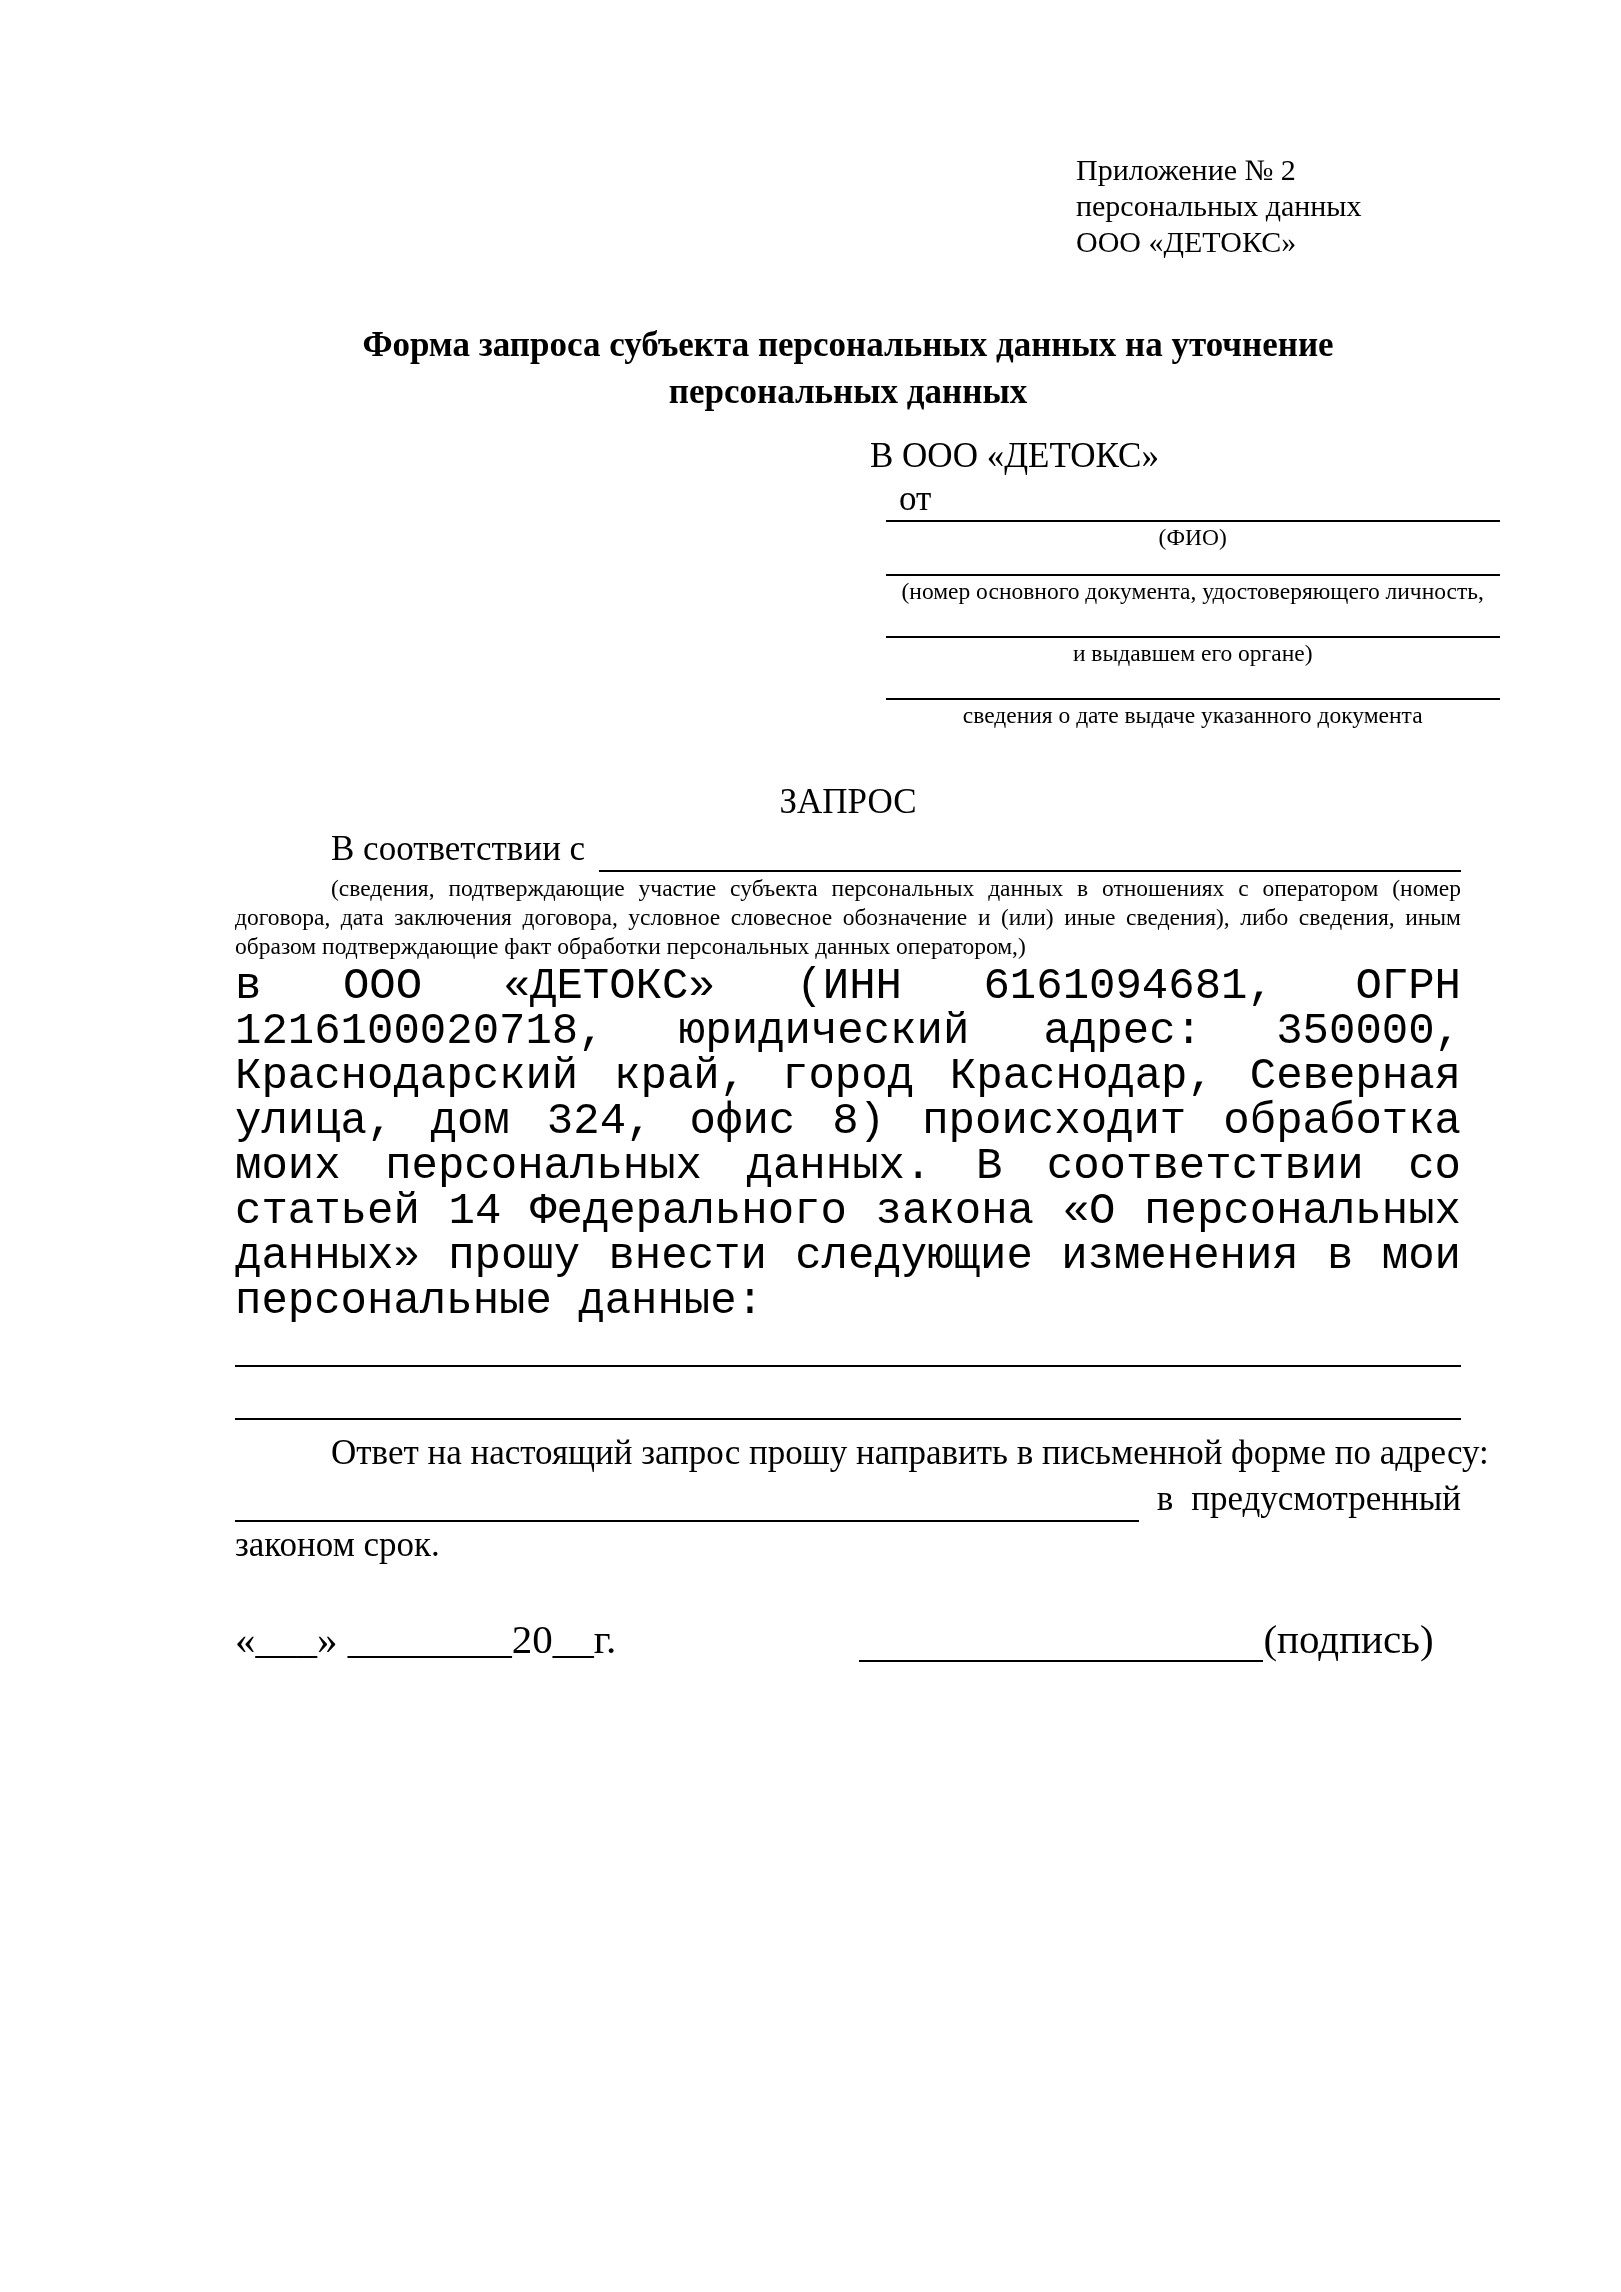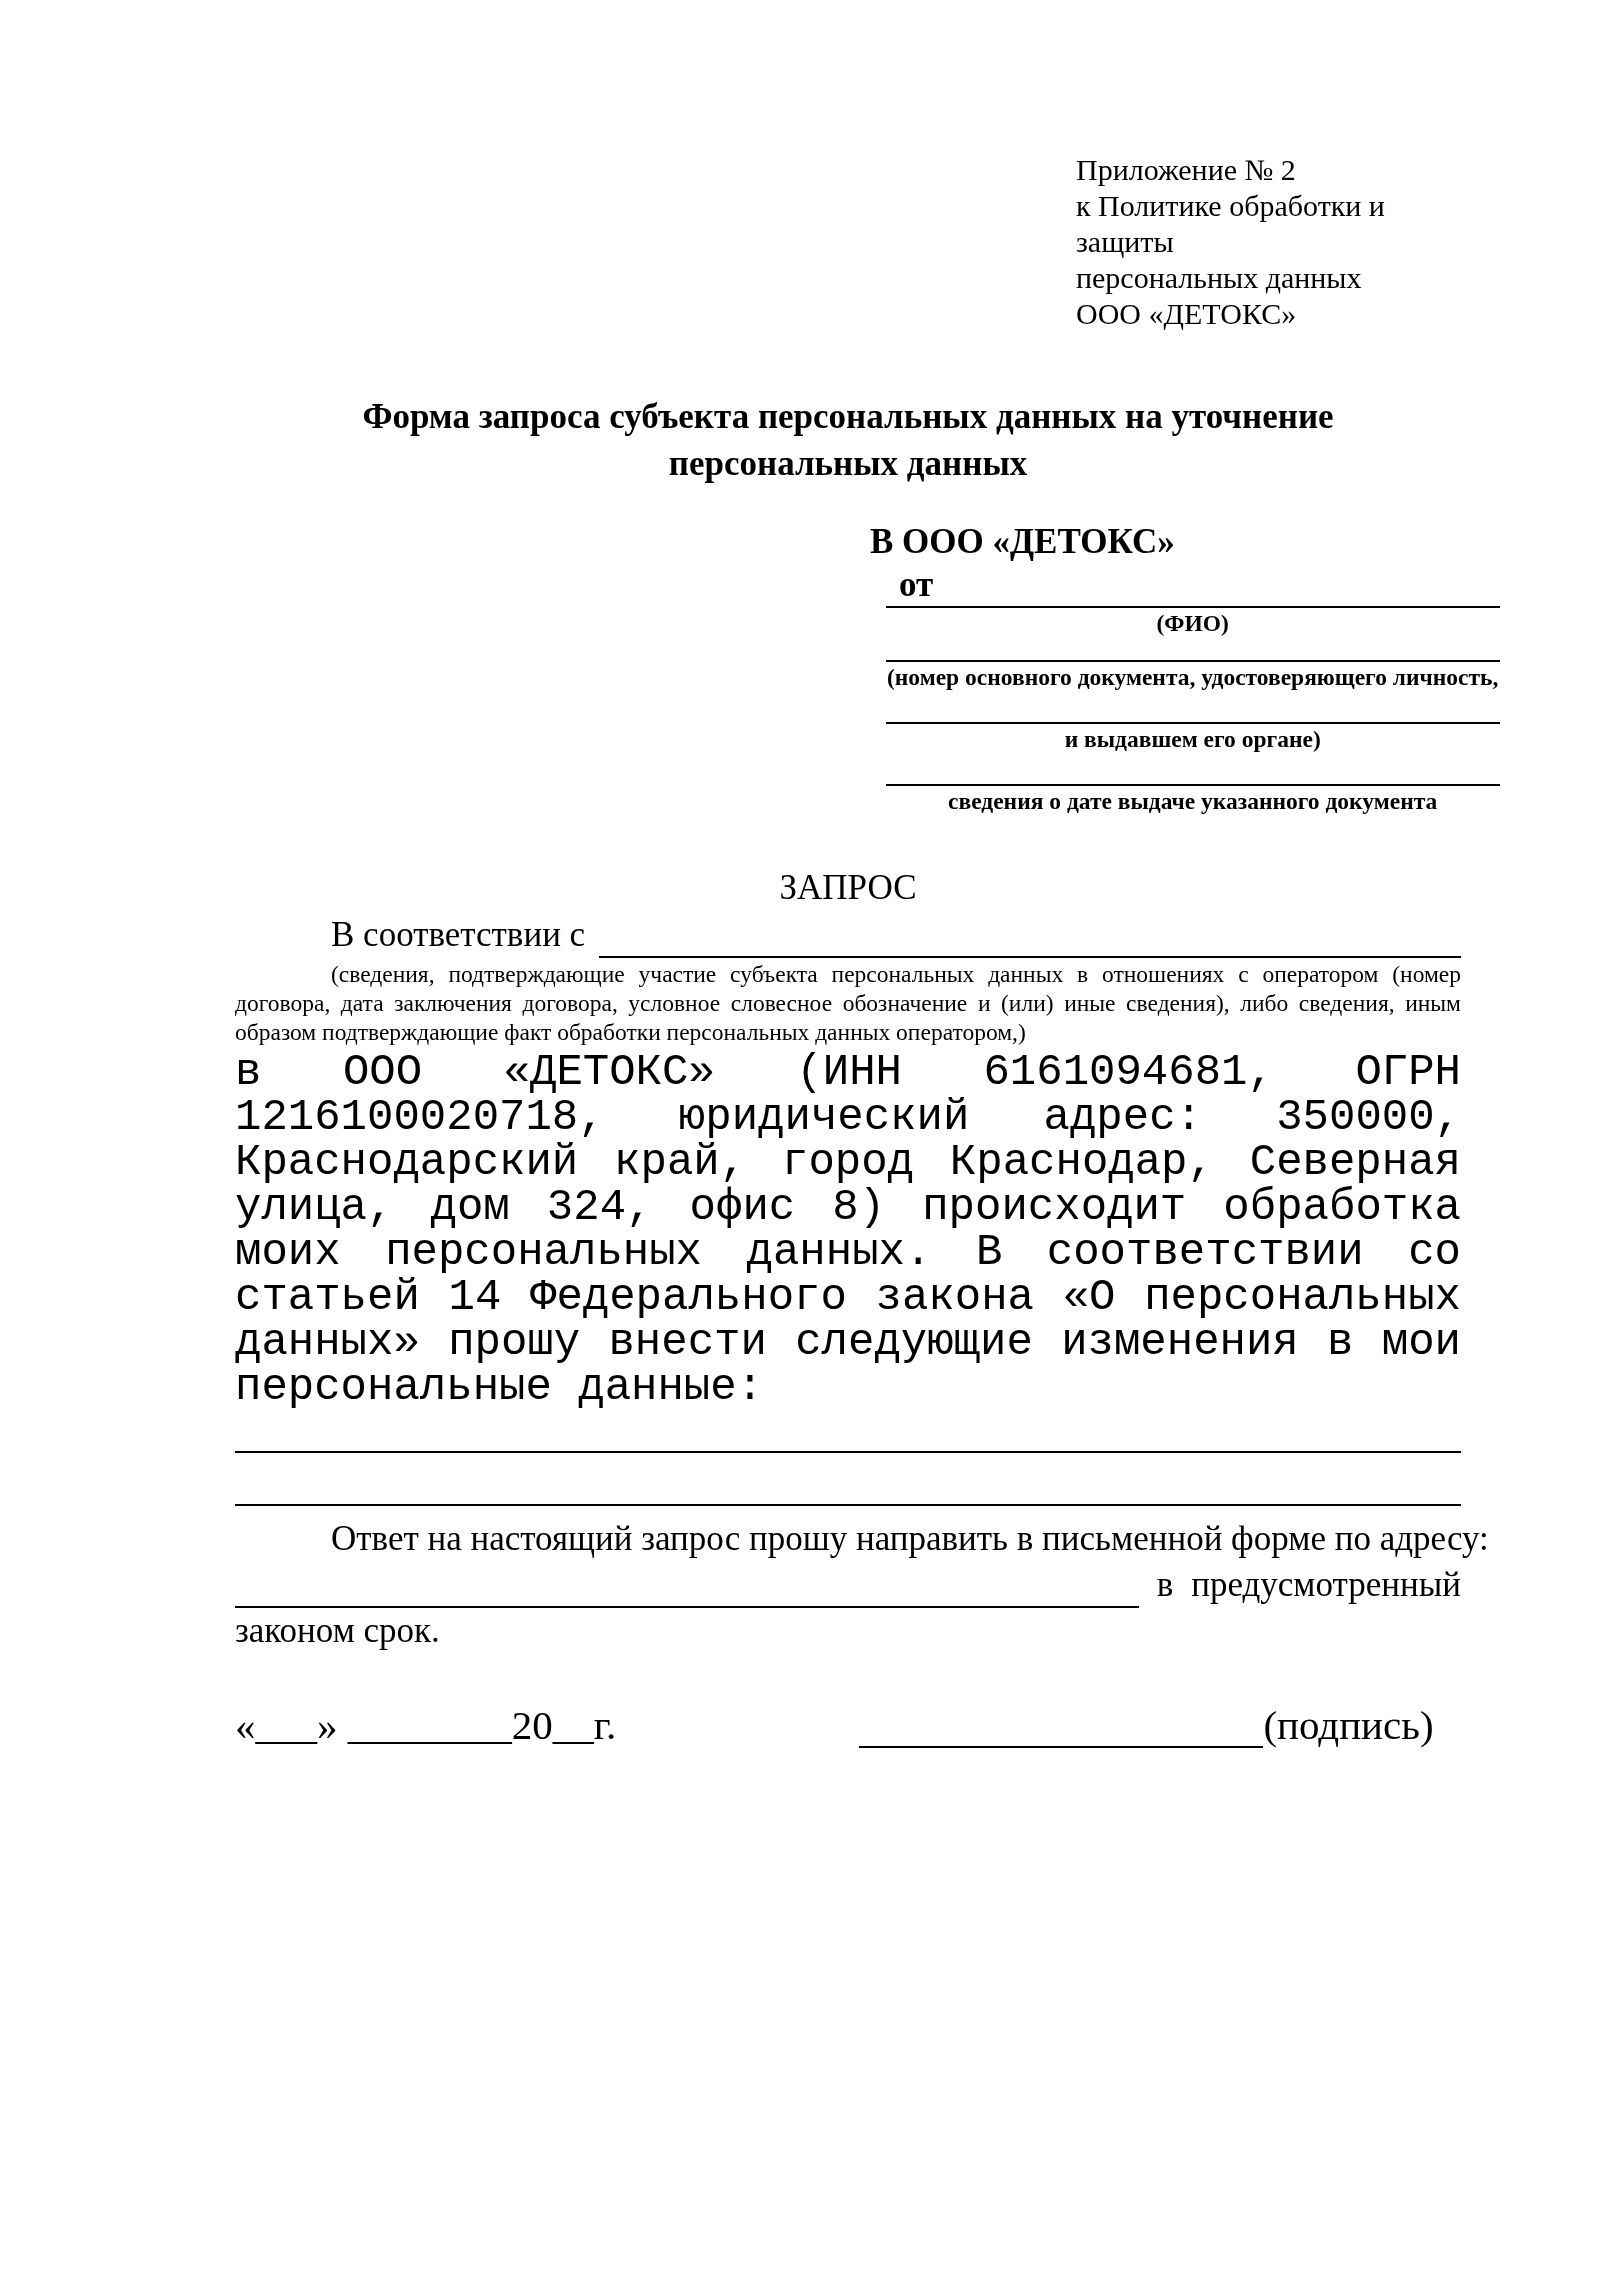--- a/index.html
+++ b/index.html
@@ -29,26 +29,25 @@
     margin-top: 61px;
     text-align: center;
     font-weight: bold;
     font-size: 35px;
     line-height: 47px;
   }
   .doc-title .title-line { display: block; }
 
   
   .addressee {
-    margin-top: 31px;
+    margin-top: 17px;
     margin-left: 635px;
     width: 639px;
     font-size: 35px;
     line-height: 47px;
-    font-weight: bold;
   }
   .addr-from {
     margin-left: 29px;
     line-height: 39px;
   }
   .field { margin-left: 15.7px; width: 614px; }
   .blank {
     border-bottom: 2.9px solid #000;
     height: 23.5px;
   }
@@ -152,21 +151,20 @@
     height: 39px;
   }
 </style>
 </head>
 <body>
 
 <div class="page">
 
   <div class="appendix">
     <div>Приложение № 2</div>
-    <div>к Политике обработки и защиты</div>
     <div>персональных данных</div>
     <div>ООО «ДЕТОКС»</div>
   </div>
 
   <div class="doc-title">
     <span class="title-line">Форма запроса субъекта персональных данных на уточнение</span>
     <span class="title-line">персональных данных</span>
   </div>
 
   <div class="addressee">

